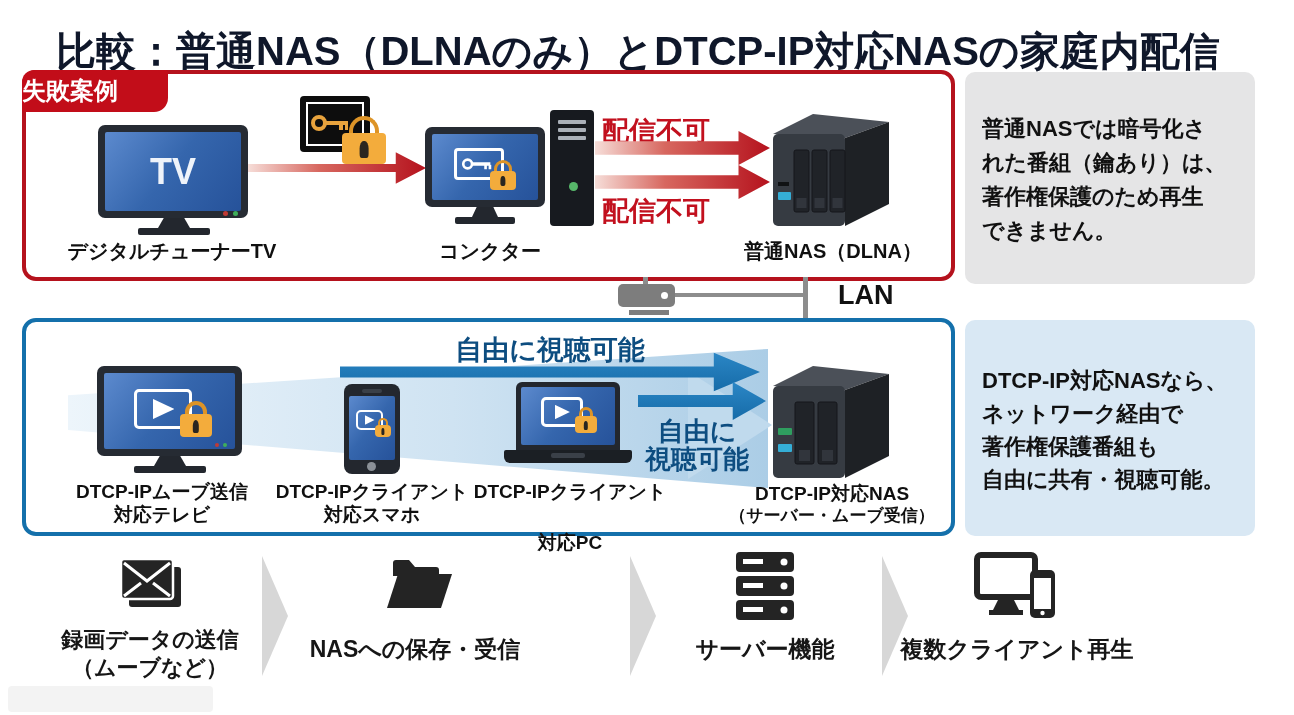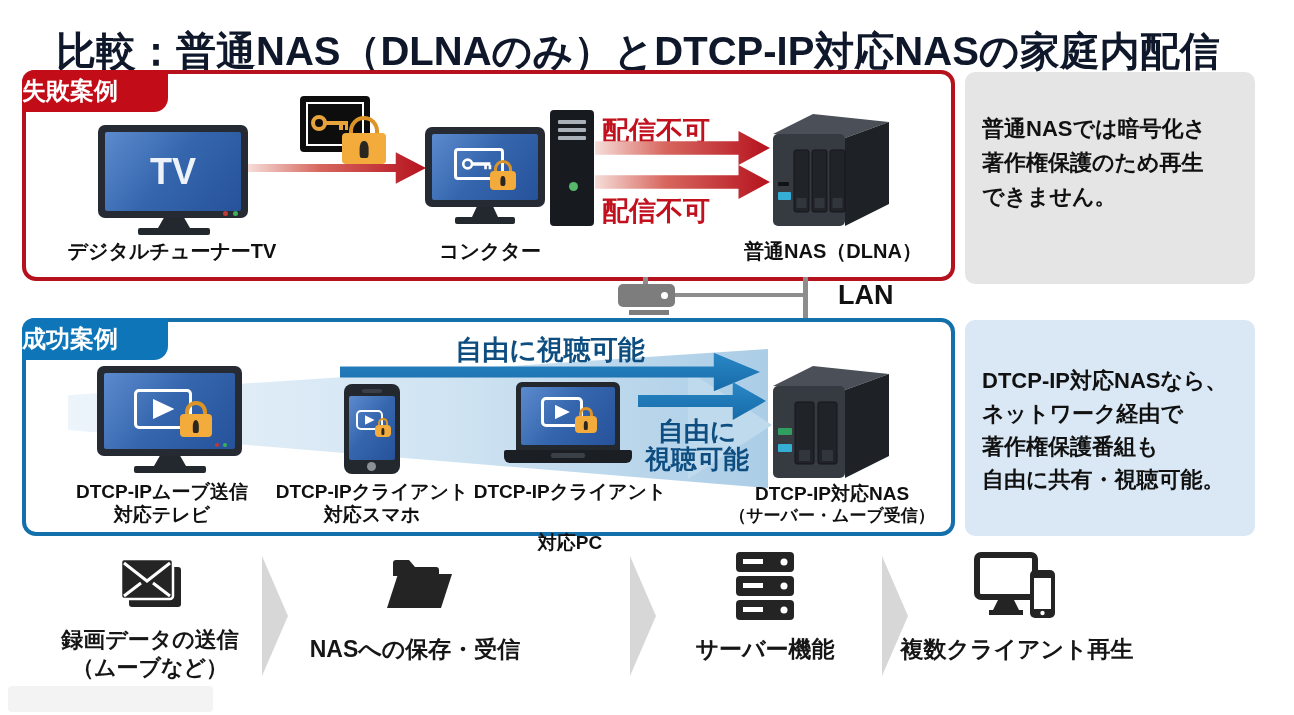--- a/index.html
+++ b/index.html
@@ -175,35 +175,35 @@
     <rect x="31.5" y="92" width="10" height="10" fill="#31353c"></rect>
     <rect x="49.5" y="92" width="10" height="10" fill="#31353c"></rect>
     <rect x="67.5" y="92" width="10" height="10" fill="#31353c"></rect>
     <rect x="13" y="76" width="11" height="4" fill="#101214"></rect>
     <rect x="13" y="86" width="13" height="8" rx="1" fill="#35aed6"></rect>
   </svg>
   <div class="abs dev-label nowrap" style="left:733px;top:238px;width:200px;">普通NAS（DLNA）</div>
 
   <div class="abs note note-gray">
     <div class="nowrap">普通NASでは暗号化さ</div>
+    <div class="nowrap">れた番組（鑰あり）は、</div>
     <div class="nowrap">著作権保護のため再生</div>
     <div class="nowrap">できません。</div>
   </div>
 
   <div class="abs lan-line" style="left:643px;top:277px;width:5px;height:10px;"></div>
   <div class="abs router">
       <div class="router-dot"></div>
     </div>
   <div class="abs router-base"></div>
   <div class="abs lan-line" style="left:675px;top:293px;width:131px;height:4px;"></div>
   <div class="abs lan-line" style="left:803px;top:277px;width:5px;height:41px;"></div>
   <div class="abs lan-label nowrap">LAN</div>
 
   <div class="abs case-box succ-box"></div>
-  <div class="abs badge badge-blue">成功案例</div>
 
   <div class="abs swoosh"></div>
   <div class="abs swoosh-head"></div>
 
   <div class="abs free-view nowrap z5" style="left:400px;top:332px;width:300px;font-size:27px;text-align:center;">自由に視聴可能</div>
   <div class="abs arrow arrow-blue z3" style="left:340px;top:352px;width:420px;height:40px;clip-path:polygon(0 36%,89% 36%,89% 2%,100% 50%,89% 98%,89% 64%,0 64%);"></div>
 
   <div class="abs arrow-blue z3" style="left:638px;top:382px;width:128px;height:38px;clip-path:polygon(0 34%,74% 34%,74% 0,100% 50%,74% 100%,74% 66%,0 66%);"></div>
   <div class="abs free-view nowrap z5" style="left:642px;top:414px;width:110px;text-align:center;">自由に</div>
   <div class="abs free-view nowrap z5" style="left:632px;top:442px;width:130px;text-align:center;">視聴可能</div>

